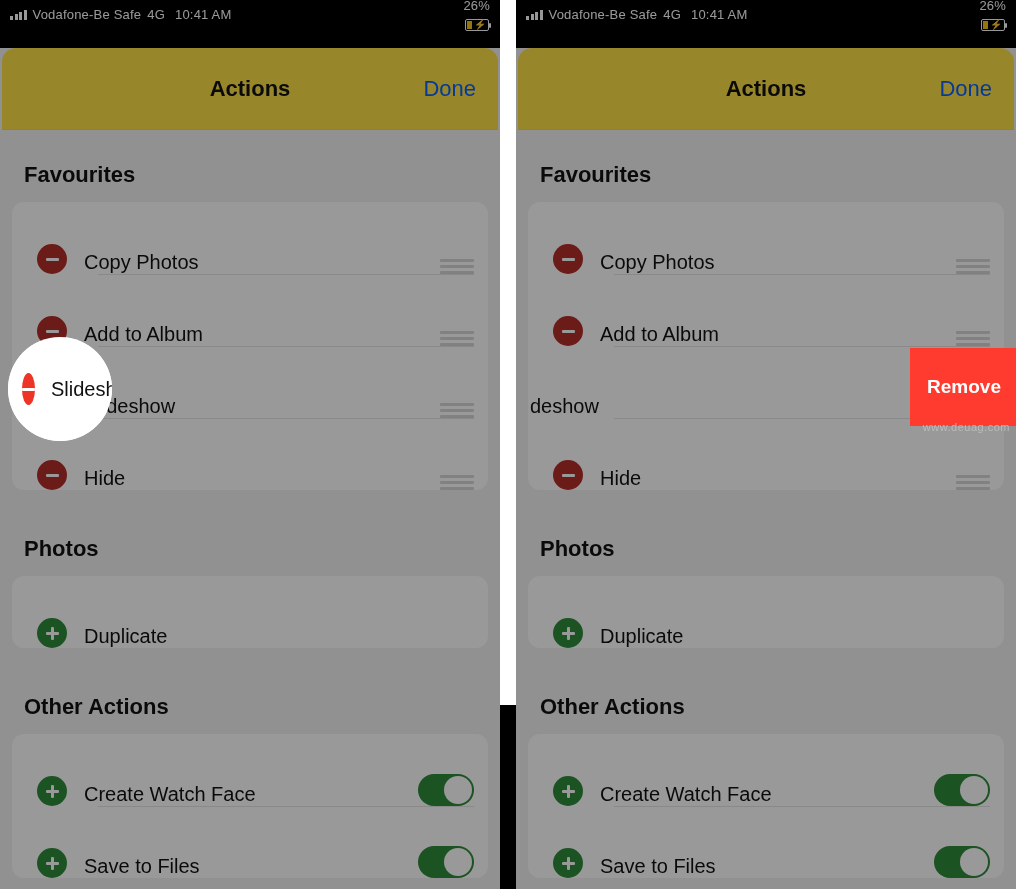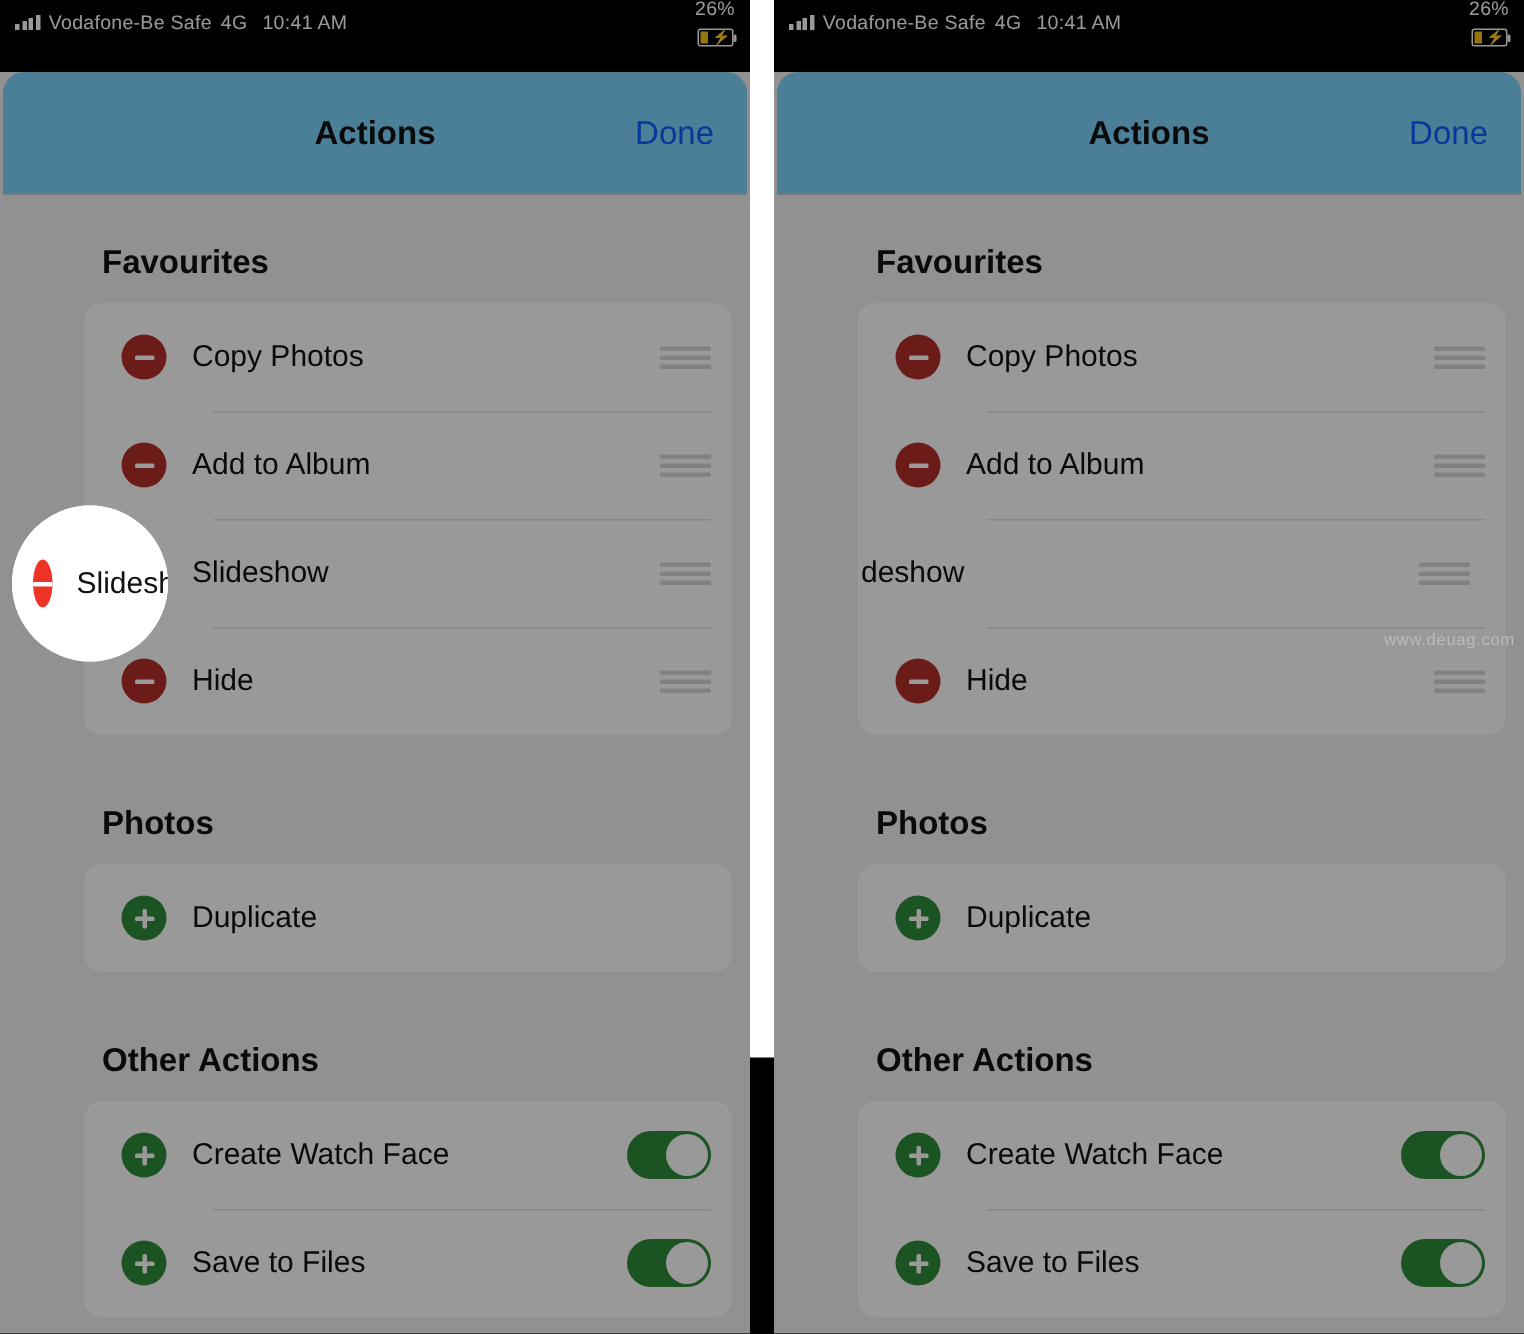--- a/index.html
+++ b/index.html
@@ -20,31 +20,31 @@
   .signal span:nth-child(2){ height: 6px; }
   .signal span:nth-child(3){ height: 8px; }
   .signal span:nth-child(4){ height: 10px; }
   .battery { width: 24px; height: 12px; border: 1px solid #fff; border-radius: 2px; position: relative; }
   .battery::after { content:""; position:absolute; right:-3px; top:3px; width:2px; height:5px; background:#fff; border-radius:1px; }
   .battery .fill { position:absolute; left:1px; top:1px; height:8px; width:25%; background:#f5c518; }
   .battery .bolt { position:absolute; left:9px; top:-1px; font-size:10px; color:#000; }
 
   
   .safe-top { height: 20px; background: #000; }
-  .header { height: 82px; background:#7dd3fc; border-bottom:1px solid #d0d0d0; display:flex; align-items:center; position:relative; border-radius:14px 14px 0 0; margin:0 2px; }
+  .header { height: 82px; background:#fde047; border-bottom:1px solid #d0d0d0; display:flex; align-items:center; position:relative; border-radius:14px 14px 0 0; margin:0 2px; }
   .header .title { position:absolute; left:0; right:0; text-align:center; font-size:22px; font-weight:600; color:#111; }
   .header .done { margin-left:auto; margin-right:22px; font-size:22px; font-weight:400; color:#0a5fff; }
 
-  .content { padding-top: 32px; margin-left: 44px; }
+  .content { padding-top: 32px; }
 
   .section-h { font-size:22px; font-weight:700; color:#111; padding:0 24px 14px; }
 
   .card { background:#fff; border-radius:12px; margin:0 12px; overflow:hidden; }
 
-  .row { display:flex; align-items:center; height:72px; padding:0 14px 0 8px; position:relative; }
+  .row { display:flex; align-items:flex-end; height:72px; padding:0 14px 0 8px; position:relative; }
   .row + .row::before { content:""; position:absolute; top:0; left:86px; right:14px; height:1px; background:#e4e4e4; }
   .row .icon-wrap { width:64px; display:flex; justify-content:center; }
   .row .label { font-size:20px; color:#111; flex:1; }
   .row .grip { width:34px; display:flex; flex-direction:column; gap:3px; opacity:.55; }
   .row .grip span { height:3px; background:#b7b7b7; border-radius:1px; display:block; }
 
   .circ { width:30px; height:30px; border-radius:50%; display:flex; align-items:center; justify-content:center; }
   .circ.red { background:#b22e28; }
   .circ.green { background:#2f8b3a; }
   .circ .bar { width:13px; height:3px; background:#fff; border-radius:1px; }
@@ -324,16 +324,17 @@
                 <div class="plus"></div>
               </div>
             </div>
           <div class="label">Save to Files</div>
           <div class="toggle"></div>
         </div>
       </div>
     </div>
 
     <div class="dim"></div>
+    <div class="remove-btn">Remove</div>
   </div>
 
   <div class="watermark">www.deuag.com</div>
 </div>
 
 </body></html>

